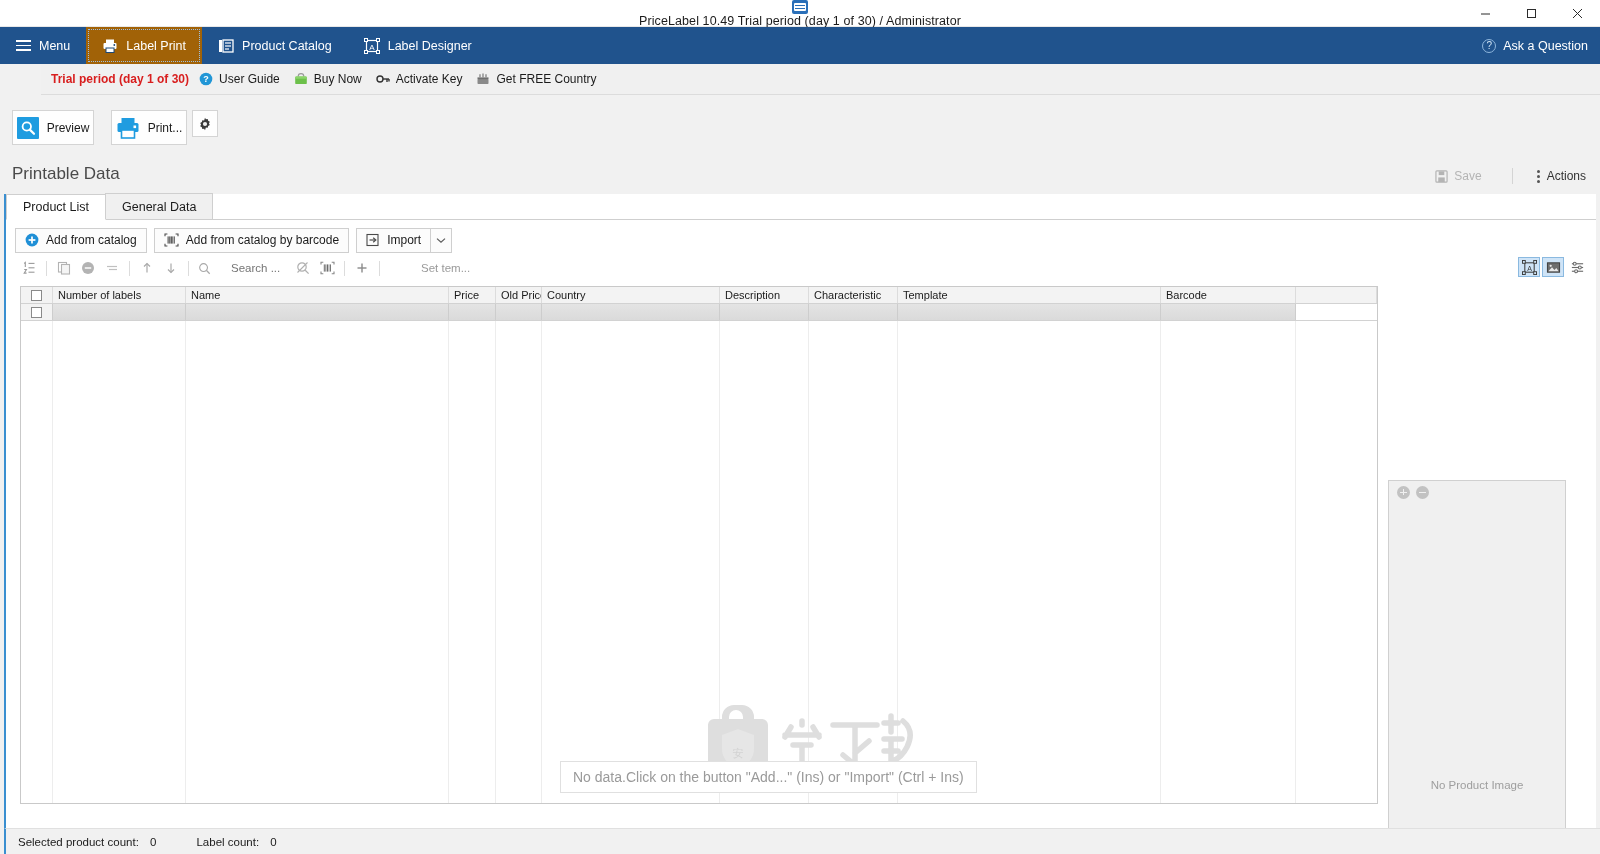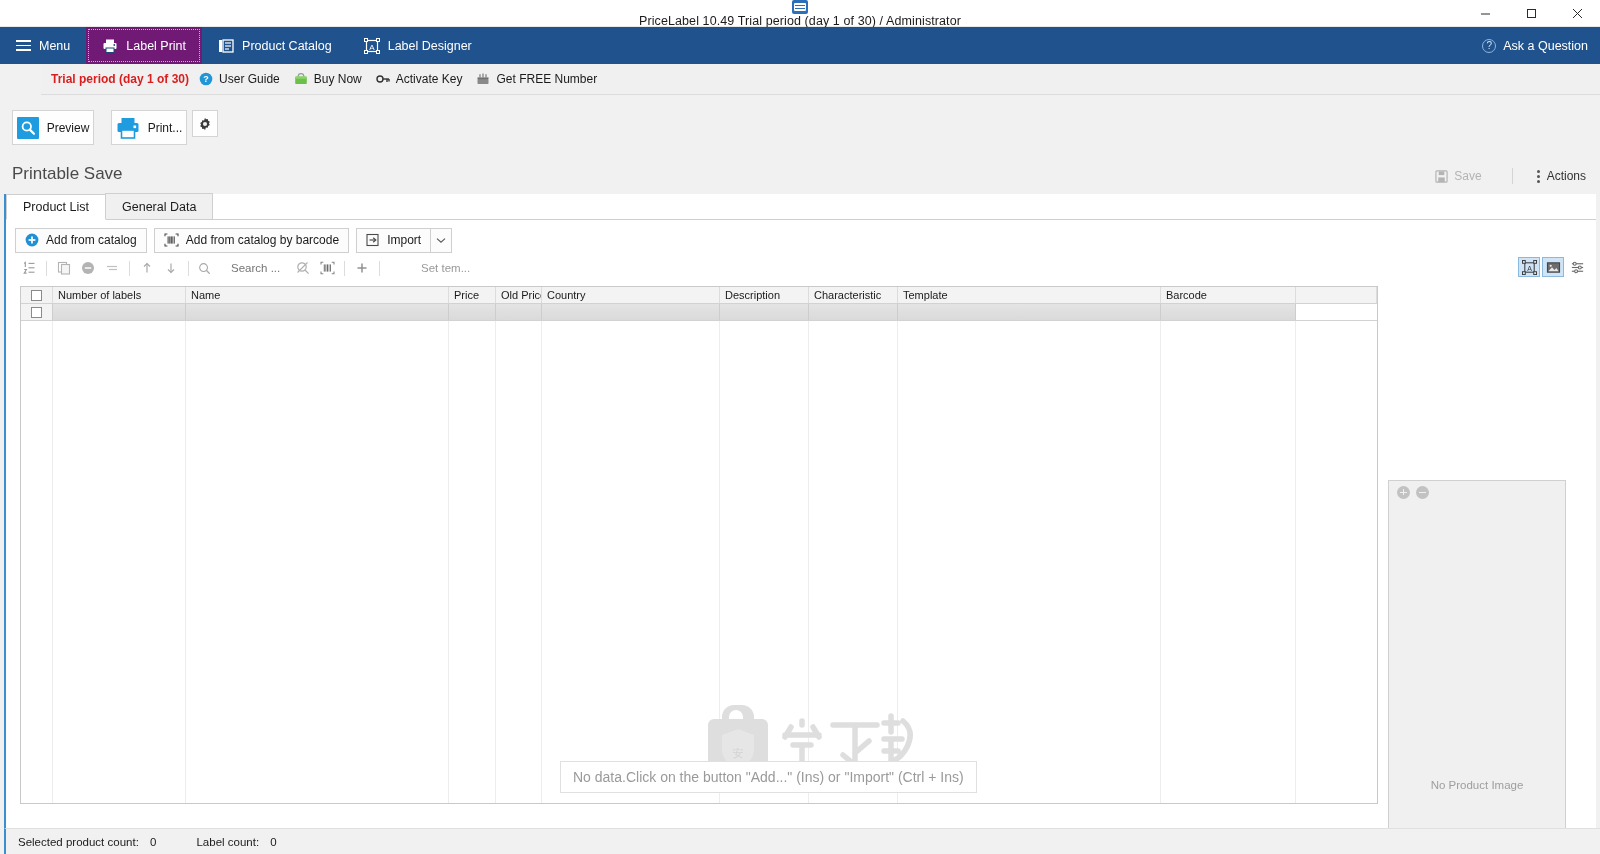--- a/index.html
+++ b/index.html
@@ -41,21 +41,21 @@
 
   
   .navbar {
     position: absolute; top: 27px; left: 0; width: 1600px; height: 37px;
     background: #20538d; display: flex; align-items: stretch;
   }
   .nav-item {
     display: flex; align-items: center; gap: 8px; padding: 0 16px;
     color: #ffffff; font-size: 12.5px; height: 37px; white-space: nowrap;
   }
-  .nav-item.active { background: #701a75; outline: 1px dotted #9fc0e0; outline-offset: -3px; }
+  .nav-item.active { background: #a16207; outline: 1px dotted #9fc0e0; outline-offset: -3px; }
   .hamburger { width: 15px; height: 11px; position: relative; flex: none; }
   .hamburger i {
     position: absolute; left: 0; width: 15px; height: 1.6px; background: #fff;
   }
   .hamburger i:nth-child(1) { top: 0; }
   .hamburger i:nth-child(2) { top: 4.7px; }
   .hamburger i:nth-child(3) { top: 9.4px; }
   .nav-icon { width: 16px; height: 16px; flex: none; display: block; }
   .ask-question {
     position: absolute; right: 12px; top: 0; height: 37px;
@@ -357,21 +357,21 @@
     </div>
 
     <div class="trial-link">
       <svg class="ic" viewBox="0 0 14 14">
         <rect x="1.5" y="7" width="11" height="5" rx="0.8" fill="#8a8a8a"></rect>
         <rect x="1.5" y="5.4" width="11" height="1.8" fill="#6f6f6f"></rect>
         <line x1="4" y1="2.2" x2="4" y2="5.2" stroke="#6f6f6f" stroke-width="1.1"></line>
         <line x1="7" y1="1.6" x2="7" y2="5.2" stroke="#6f6f6f" stroke-width="1.1"></line>
         <line x1="10" y1="2.2" x2="10" y2="5.2" stroke="#6f6f6f" stroke-width="1.1"></line>
       </svg>
-      <span>Get FREE Number</span>
+      <span>Get FREE Country</span>
     </div>
 
     <div class="trialbar-close">
       <svg width="11" height="11" viewBox="0 0 11 11">
           <line x1="1" y1="1" x2="10" y2="10" stroke="#777" stroke-width="1.1"></line>
           <line x1="10" y1="1" x2="1" y2="10" stroke="#777" stroke-width="1.1"></line>
         </svg>
     </div>
   </div>
 
@@ -415,21 +415,21 @@
       </div>
       <div class="template-name">Lightweight clothing 2</div>
     </div>
 
     <div id="choose-btn">
       <span>Choose</span>
     </div>
   </div>
 
   <div class="pd-header">
-    <div class="pd-title">Printable Save</div>
+    <div class="pd-title">Printable Data</div>
     <div class="pd-right">
       <div class="save-btn">
         <svg width="13" height="13" viewBox="0 0 14 14">
           <rect x="1" y="1" width="12" height="12" rx="1" fill="none" stroke="#b4b4b4" stroke-width="1.3"></rect>
           <rect x="4" y="1.5" width="6" height="4" fill="#b4b4b4"></rect>
           <rect x="3.5" y="8" width="7" height="5" fill="#b4b4b4"></rect>
         </svg>
         <span>Save</span>
       </div>
       <div class="vsep"></div>

